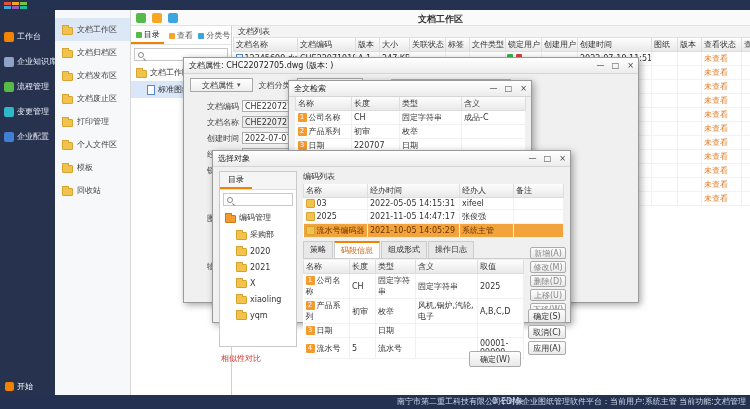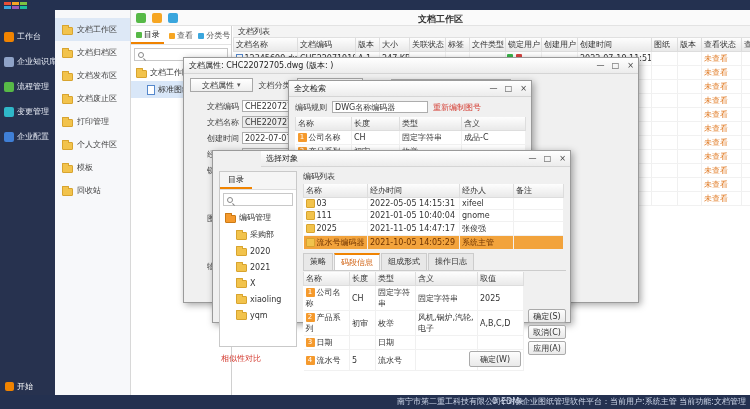--- a/index.html
+++ b/index.html
@@ -516,25 +516,20 @@
 
 <div class="dialog" style="left:288px; top:80px; width:244px; height:150px; z-index:20;">
   <div class="dlg-title">
     <span>全文检索</span>
     <span class="dlg-controls">
       <span class="winbtn">—</span>
       <span class="winbtn">□</span>
       <span class="winbtn">×</span>
     </span>
   </div>
-  <div style="display:flex; align-items:center; gap:5px; padding:4px 6px;">
-    <span class="flabel">编码规则</span>
-    <input class="tinput" style="width: 96px;" value="DWG名称编码器">
-    <span class="redlink">重新编制图号</span>
-  </div>
   <div style="padding:0 6px;">
     <table class="grid" style="width: 230px;">
         <colgroup>
           <col style="width: 56px;">
           <col style="width: 48px;">
           <col style="width: 62px;">
           <col style="width: 64px;">
         </colgroup>
         <thead>
           <tr>
@@ -567,21 +562,21 @@
             <td><span class="cicon num">4</span>流水号</td>
             <td>05</td>
             <td>流水号</td>
             <td></td>
           </tr>
         </tbody>
       </table>
   </div>
 </div>
 
-<div class="dialog" style="left:212px; top:150px; width:359px; height:173px; z-index:30;padding-left:48px;">
+<div class="dialog" style="left:212px; top:150px; width:359px; height:173px; z-index:30;">
   <div class="dlg-title">
     <span>选择对象</span>
     <span class="dlg-controls">
       <span class="winbtn">—</span>
       <span class="winbtn">□</span>
       <span class="winbtn">×</span>
     </span>
   </div>
 
   <div class="d3-left">
@@ -637,26 +632,20 @@
             <th>经办时间</th>
             <th>经办人</th>
             <th>备注</th>
           </tr>
         </thead>
         <tbody>
           <tr>
             <td><span class="cicon pen"></span>03</td>
             <td>2022-05-05 14:15:31</td>
             <td>xifeel</td>
-            <td></td>
-          </tr>
-          <tr>
-            <td><span class="cicon pen"></span>111</td>
-            <td>2021-01-05 10:40:04</td>
-            <td>gnome</td>
             <td></td>
           </tr>
           <tr>
             <td><span class="cicon pen"></span>2025</td>
             <td>2021-11-05 14:47:17</td>
             <td>张俊强</td>
             <td></td>
           </tr>
           <tr class="selected">
             <td><span class="cicon pen"></span>流水号编码器</td>
@@ -715,20 +704,27 @@
             <td><span class="cicon num">4</span>流水号</td>
             <td>5</td>
             <td>流水号</td>
             <td></td>
             <td>00001-99999</td>
           </tr>
         </tbody>
       </table>
   </div>
 
+  <div class="sidebtns">
+    <button class="btn sm">新增(A)</button>
+    <button class="btn sm">修改(M)</button>
+    <button class="btn sm">删除(D)</button>
+    <button class="btn sm">上移(U)</button>
+    <button class="btn sm">下移(W)</button>
+  </div>
   <div class="actbtns">
     <button class="btn md">确定(S)</button>
     <button class="btn md">取消(C)</button>
     <button class="btn md">应用(A)</button>
   </div>
   <span class="redlink" style="position:absolute; left:8px; top:202px;">相似性对比</span>
   <button class="btn ok" style="left:256px; top:200px;">确定(W)</button>
 </div>
 
 <div class="statusbar">

